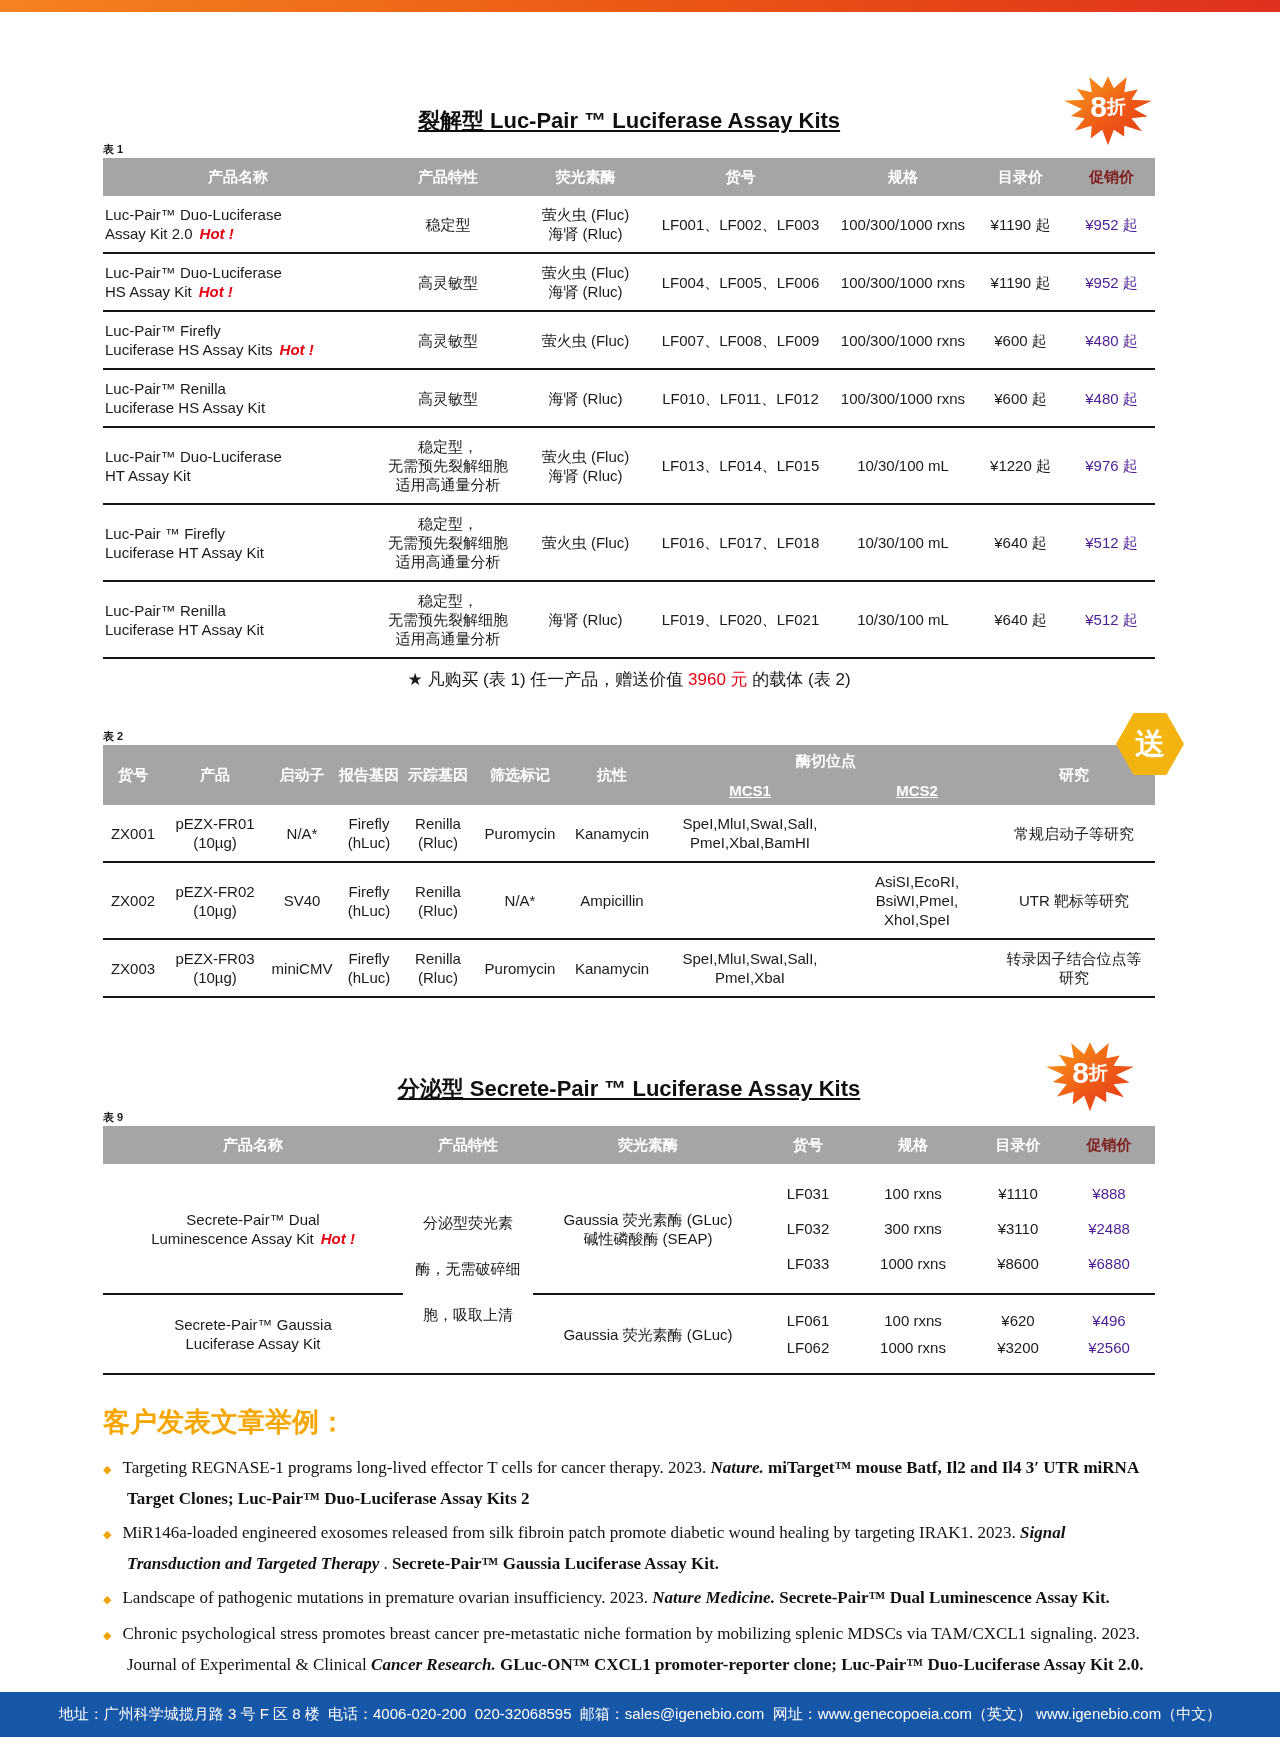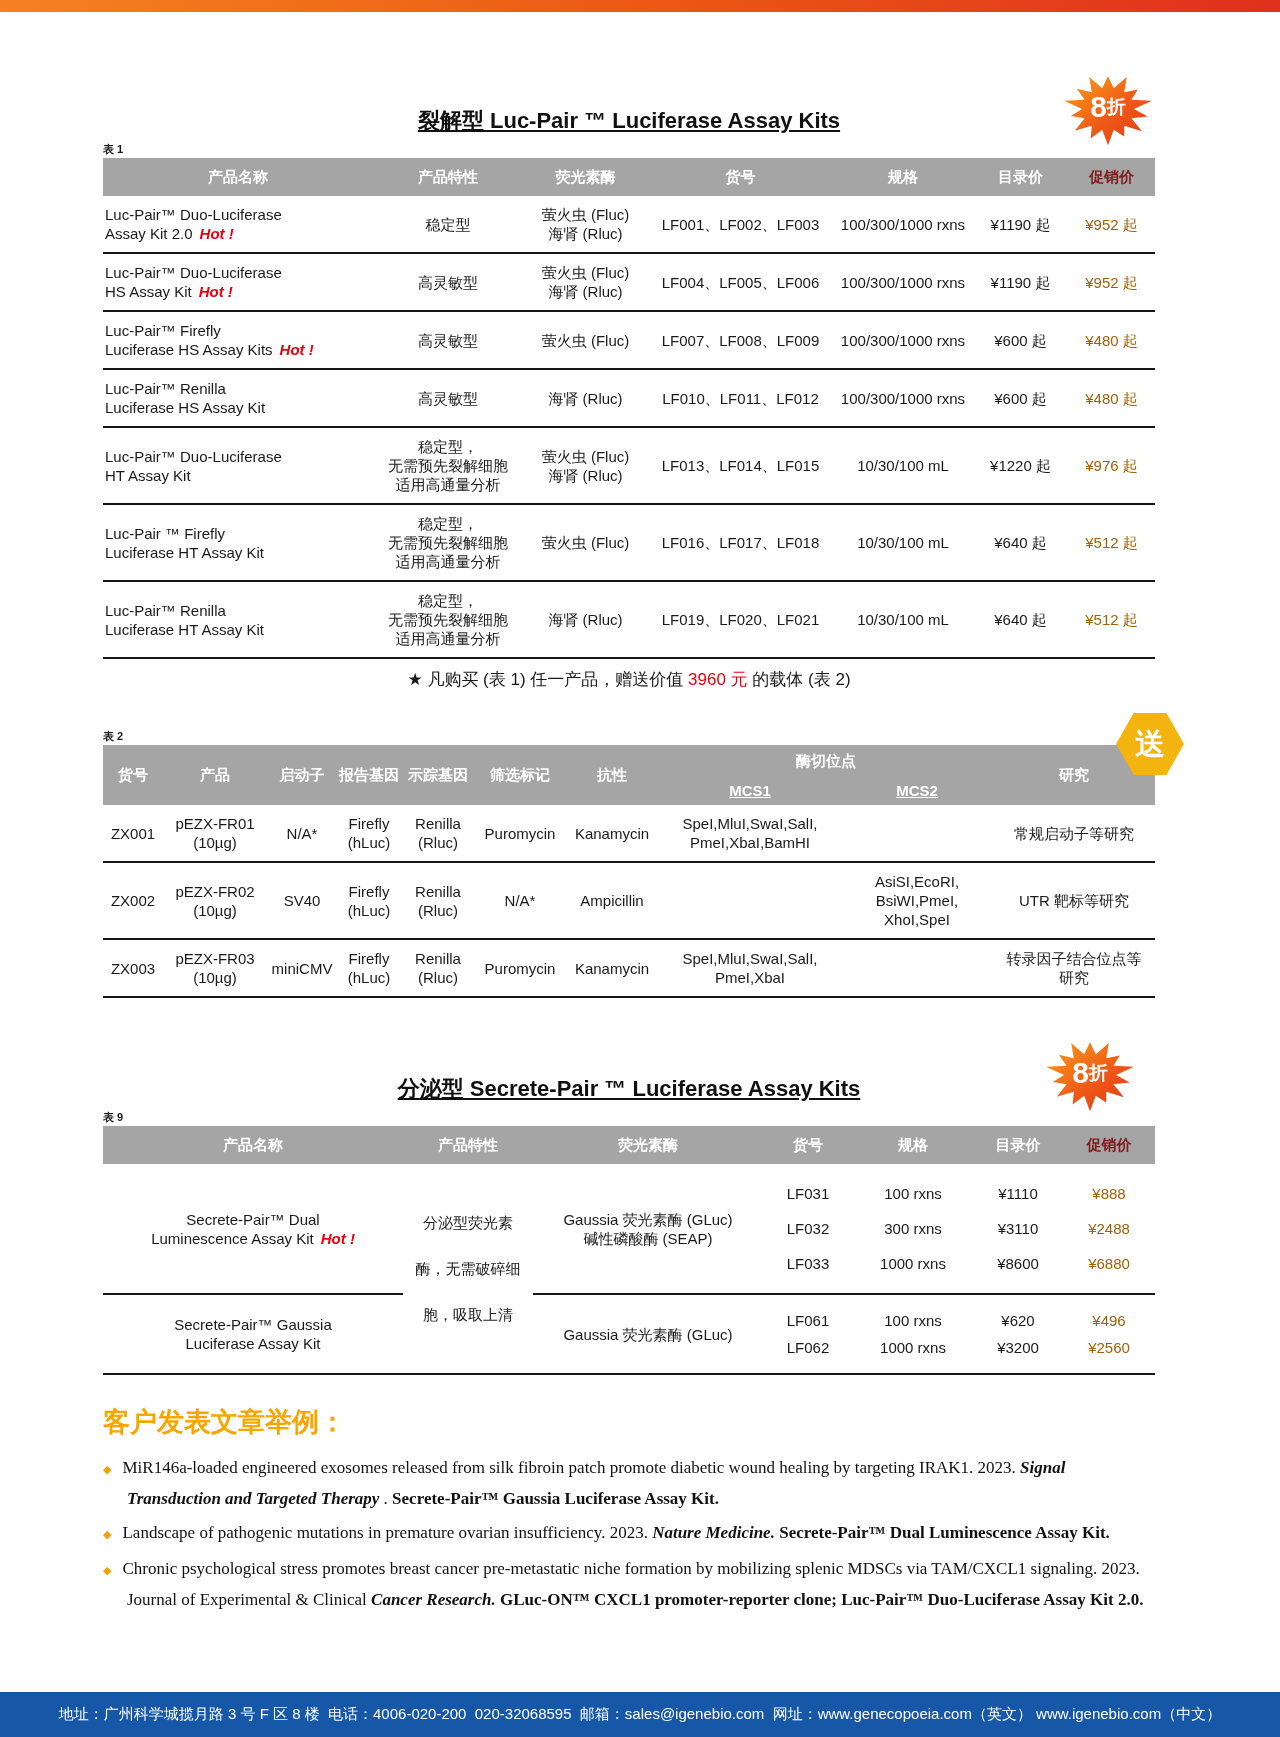--- a/index.html
+++ b/index.html
@@ -13,21 +13,21 @@
   .tbl-title{text-align:center;font-size:22px;font-weight:bold;color:#101010;line-height:30px;text-decoration:underline;}
   .tbl-label{font-size:11px;font-weight:bold;margin-top:4px;line-height:18px;}
 
   table.tbl{border-collapse:collapse;table-layout:fixed;width:1052px;}
   .tbl th{background:#A5A5A5;color:#fff;font-size:15px;font-weight:bold;padding:9px 2px;line-height:20px;}
   .tbl th.red{color:#7f1d1d;}
   .tbl td{font-size:15px;text-align:center;vertical-align:middle;padding:9px 3px;
           border-bottom:2.5px solid #161616;line-height:19px;}
   .tbl td.name{text-align:left;padding-left:2px;}
   .hot{color:#E60012;font-weight:bold;font-style:italic;margin-left:7px;}
-  .promo{color:#a16207;}
+  .promo{color:#4c1d95;}
   .note{text-align:center;font-size:17px;margin-top:10px;line-height:22px;}
   .note .red{color:#E60012;}
 
   #sec2{margin-top:36px;}
   #table2 th.sub{padding:4px 2px;text-decoration:underline;}
   #table2 th.grp{padding:6px 2px;}
   #table2 td{padding:9px 2px;}
 
   #title3{margin-top:76px;}
   #table3 td{padding:12px 3px;}
@@ -454,20 +454,21 @@
           <td class="promo stackB">
             <div class="ln">¥496</div>
             <div class="ln">¥2560</div>
           </td>
         </tr>
       </tbody>
     </table>
 
   <div class="pubs-title">客户发表文章举例：</div>
   <div class="pubs-list" id="pubs-list">
+      <div class="pub"><span class="diamond">◆</span><span class="seg-n">Targeting REGNASE-1 programs long-lived effector T cells for cancer therapy. 2023. </span><span class="seg-bi">Nature.</span><span class="seg-b"> miTarget™ mouse Batf, Il2 and Il4 3′ UTR miRNA Target Clones; Luc-Pair™ Duo-Luciferase Assay Kits 2</span></div>
       <div class="pub"><span class="diamond">◆</span><span class="seg-n">MiR146a-loaded engineered exosomes released from silk fibroin patch promote diabetic wound healing by targeting IRAK1. 2023. </span><span class="seg-bi">Signal Transduction and Targeted Therapy</span><span class="seg-n"> . </span><span class="seg-b">Secrete-Pair™ Gaussia Luciferase Assay Kit.</span></div>
       <div class="pub"><span class="diamond">◆</span><span class="seg-n">Landscape of pathogenic mutations in premature ovarian insufficiency. 2023. </span><span class="seg-bi">Nature Medicine.</span><span class="seg-b"> Secrete-Pair™ Dual Luminescence Assay Kit.</span></div>
       <div class="pub"><span class="diamond">◆</span><span class="seg-n">Chronic psychological stress promotes breast cancer pre-metastatic niche formation by mobilizing splenic MDSCs via TAM/CXCL1 signaling. 2023. Journal of Experimental &amp; Clinical </span><span class="seg-bi">Cancer Research.</span><span class="seg-b"> GLuc-ON™ CXCL1 promoter-reporter clone; Luc-Pair™ Duo-Luciferase Assay Kit 2.0.</span></div>
     </div>
 
 </div>
 
 <div class="footer">地址：广州科学城揽月路 3 号 F 区 8 楼  电话：4006-020-200  020-32068595  邮箱：sales@igenebio.com  网址：www.genecopoeia.com（英文） www.igenebio.com（中文）</div>
 
 </body></html>

